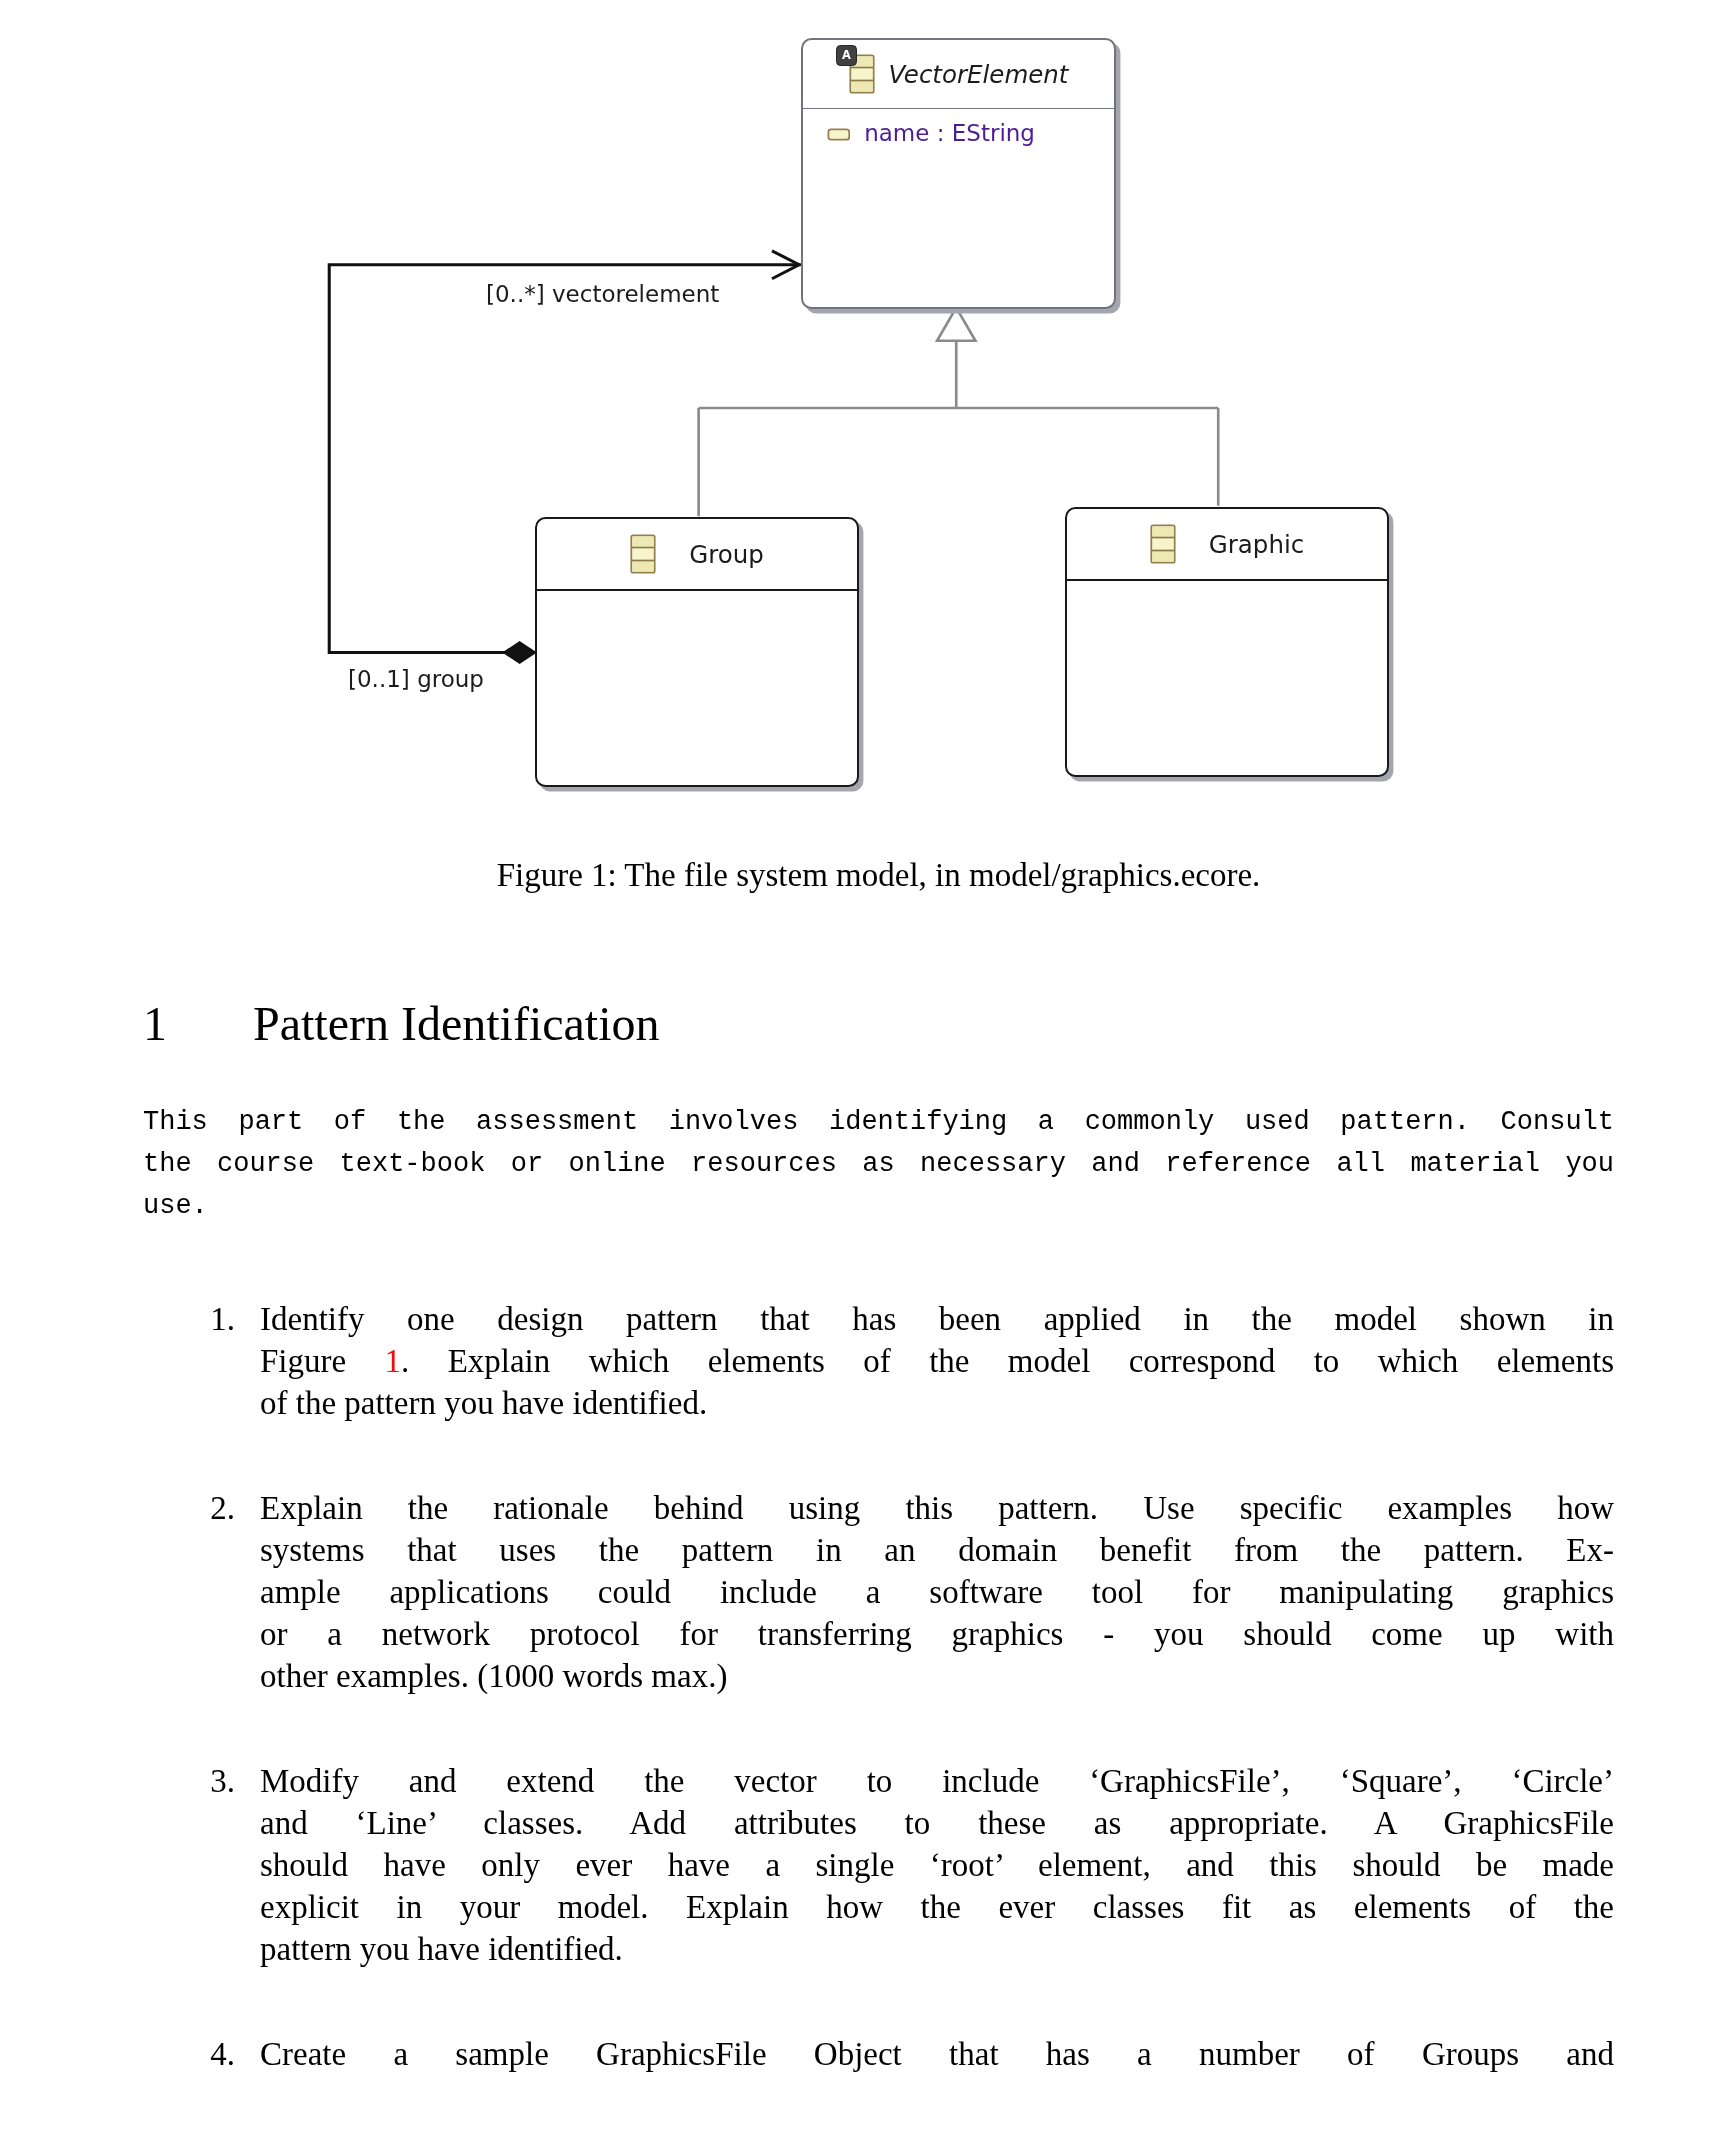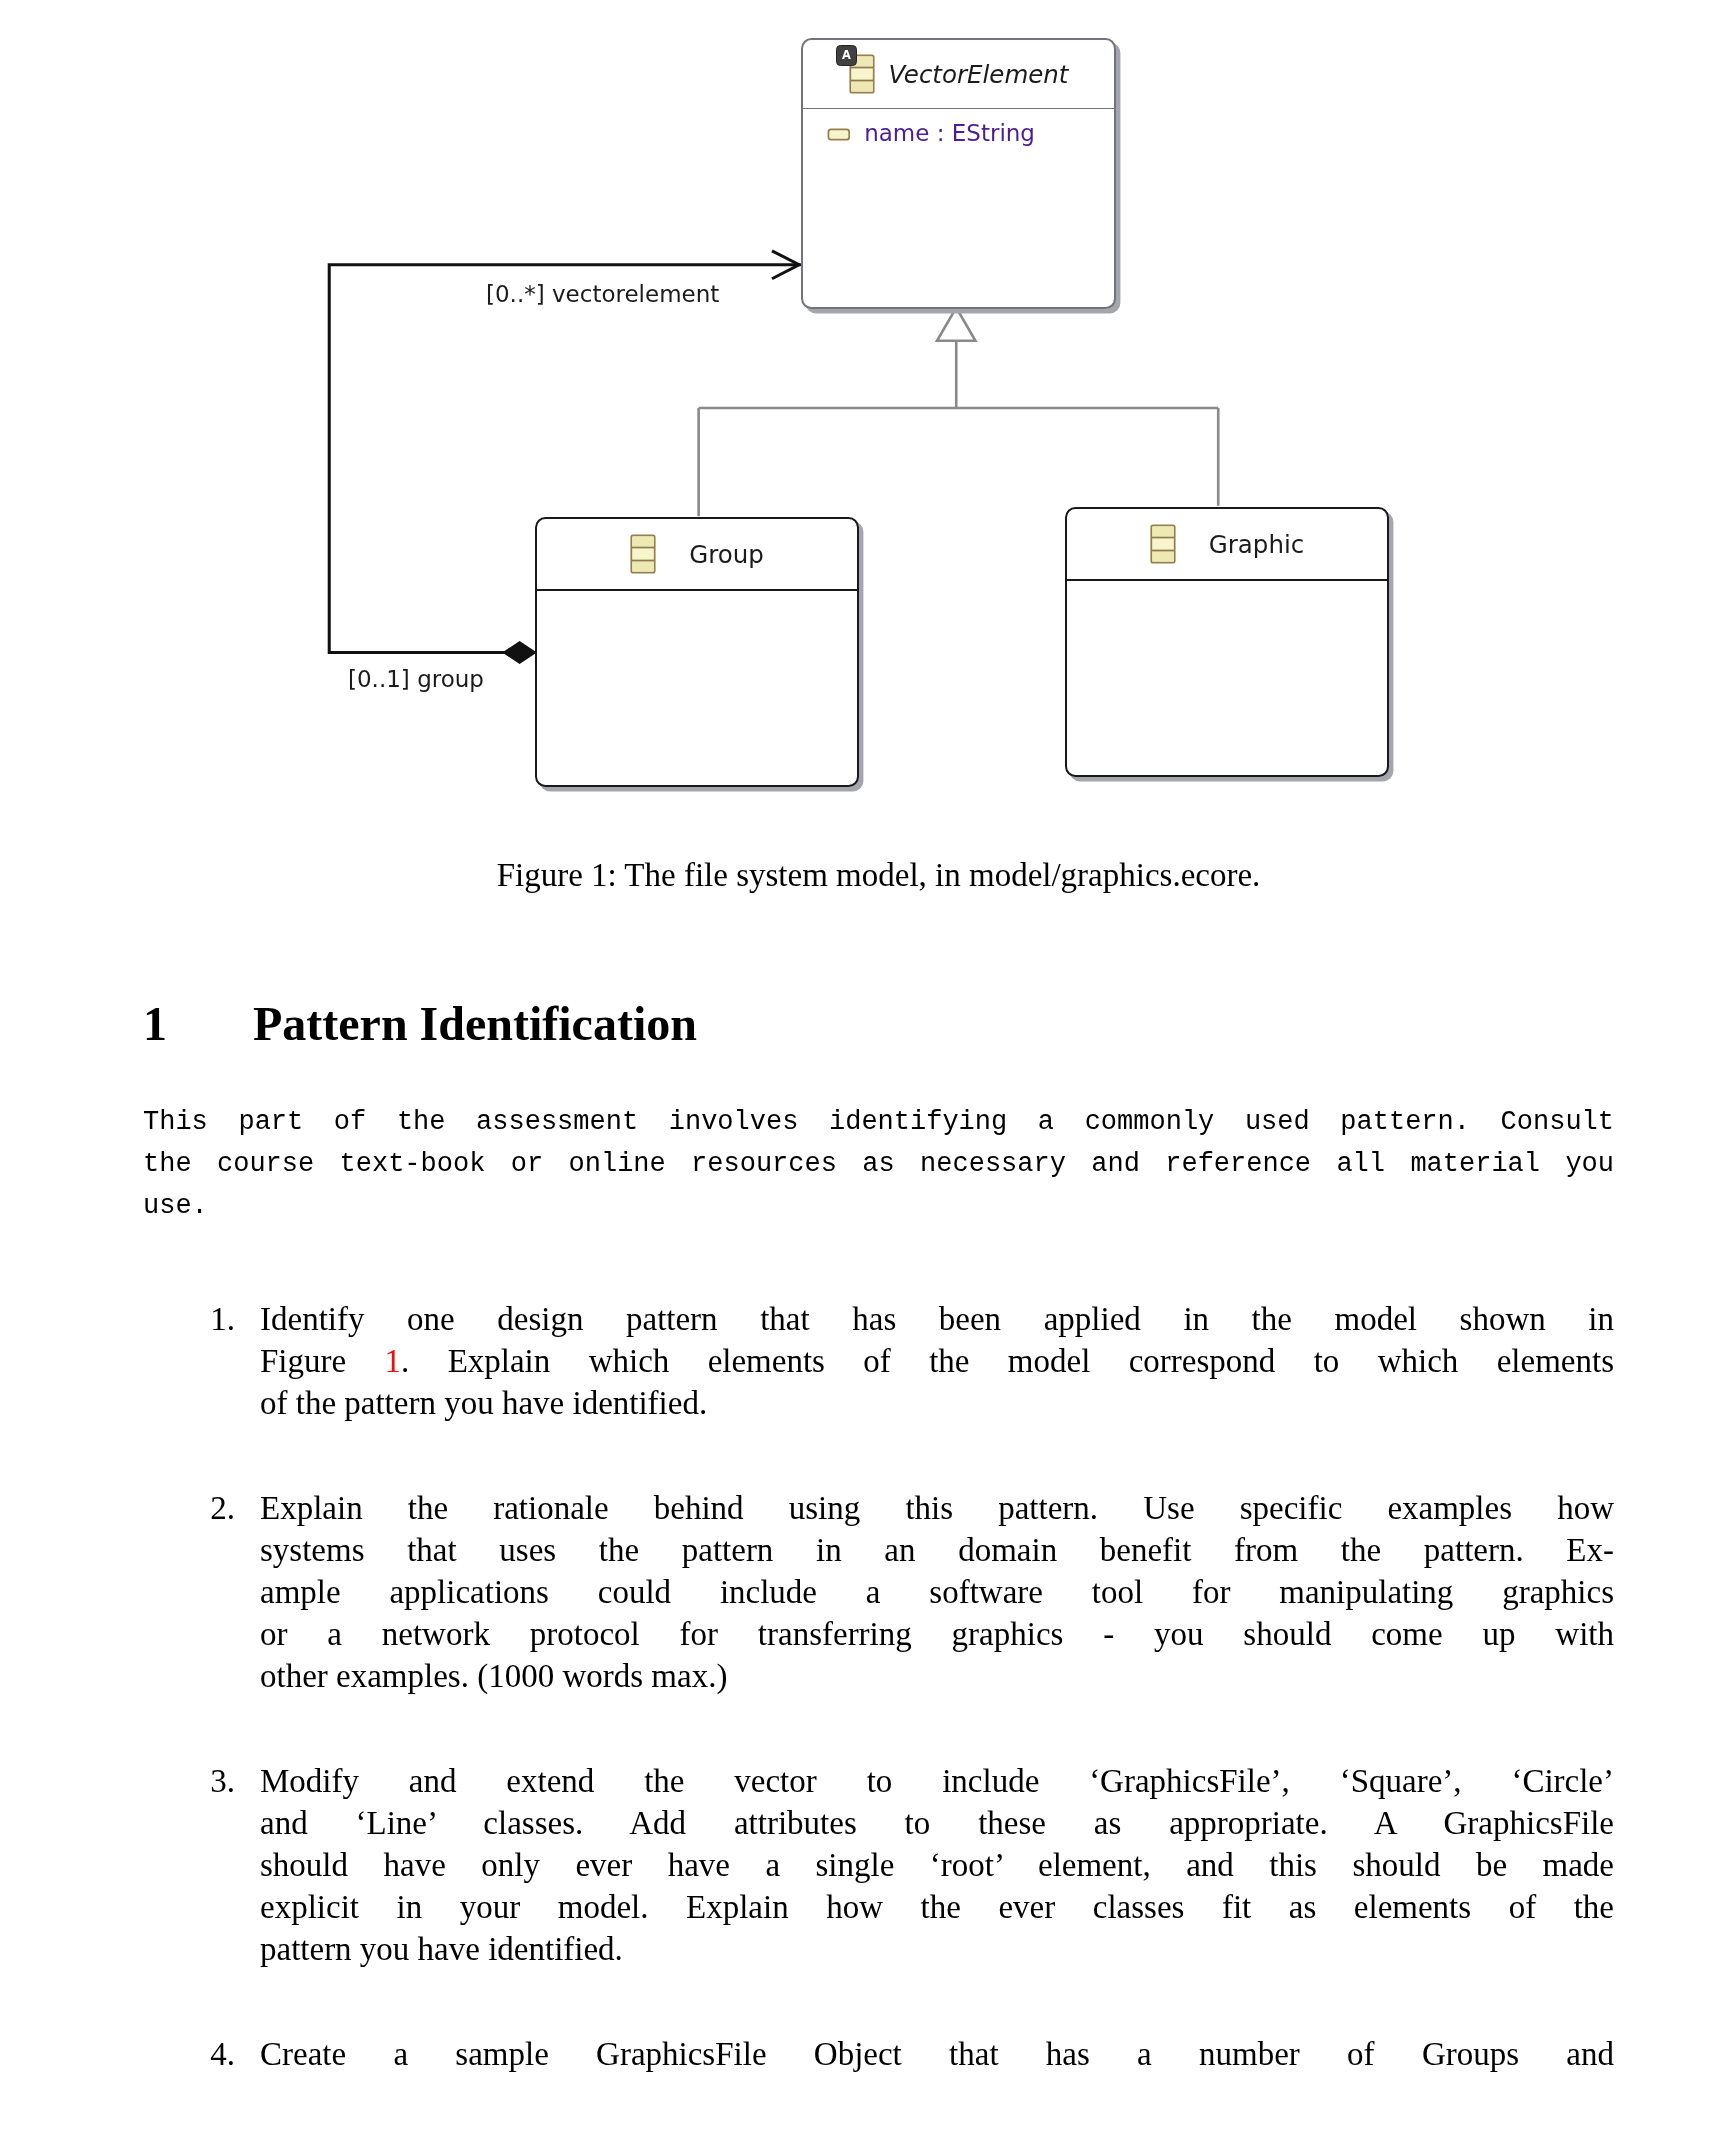--- a/index.html
+++ b/index.html
@@ -21,21 +21,21 @@
   .eclass-icon{position:relative;width:26px;height:40px;flex:0 0 auto;}
   .abstract-badge{position:absolute;left:-12.2px;top:-8.7px;width:18.3px;height:18.3px;border-radius:4.4px;
                   background:#414141;border:1.7px solid #262626;color:#ffffff;
                   font-size:11.4px;font-weight:bold;display:flex;align-items:center;justify-content:center;}
   .uml-attrs{padding:11.4px 0 0 23.6px;}
   .attr-row{display:flex;align-items:center;gap:14px;font-size:23px;color:#4c1d95;}
   .edge-label{position:absolute;font-size:23px;color:#1b1b1b;white-space:nowrap;}
 
   
   .caption{margin:59px 102px 0 143px;text-align:center;font-size:33px;line-height:42px;color:#000;}
-  .section-heading{margin:100px 102px 0 143px;font-size:48px;line-height:56px;font-weight:bold;color:#000;}
+  .section-heading{margin:100px 102px 0 143px;font-size:48px;line-height:56px;font-weight:normal;color:#000;}
   .section-heading .sec-num{display:inline-block;min-width:65px;}
   .section-heading .sec-gap{display:inline-block;width:45px;}
   .para{margin:49px 102px 0 143px;font-size:27px;line-height:42px;color:#000;font-family:Liberation Mono, monospace;}
   .items{margin:71px 102px 0 143px;}
   .item{position:relative;padding-left:117px;margin-bottom:63px;font-size:33px;line-height:42px;color:#000;}
   .item:last-child{margin-bottom:0;}
   .item-num{position:absolute;left:52px;top:0;width:40px;text-align:right;}
   .line{display:block;}
   .line.j{text-align:justify;text-align-last:justify;}
   .red-ref{color:#f20d0d;}

